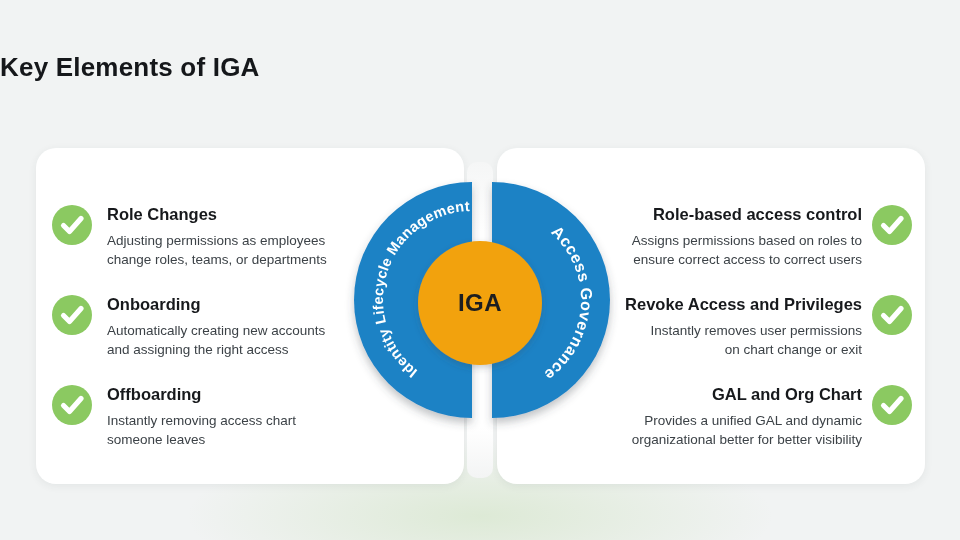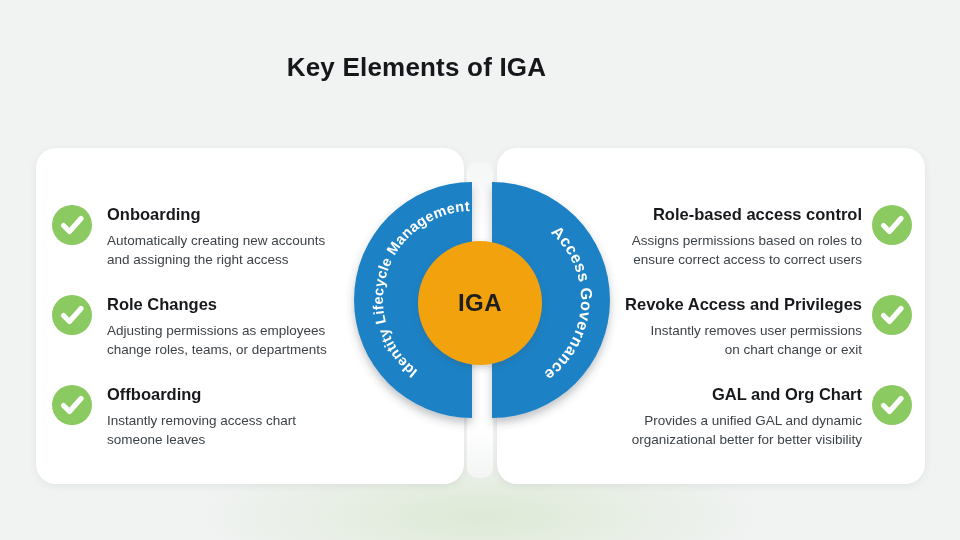--- a/index.html
+++ b/index.html
@@ -9,21 +9,21 @@
     font-family:"Liberation Sans","DejaVu Sans",sans-serif;
     -webkit-font-smoothing:antialiased;
   }
   .bottom-glow{
     position:absolute;left:0;bottom:-40px;width:960px;height:160px;
     background:radial-gradient(ellipse 420px 110px at 50% 60%, rgba(150,200,110,0.22), rgba(150,200,110,0) 70%);
     pointer-events:none;
   }
   .page-title{
     position:absolute;top:52px;left:0;width:833px;
-    text-align:center;font-size:26px;font-weight:bold;color:#15171a;
+    text-align:left;font-size:26px;font-weight:bold;color:#15171a;
     letter-spacing:0.2px;
   }
   .card{
     position:absolute;top:148px;width:428px;height:336px;
     background:#ffffff;border-radius:20px;
     box-shadow:0 2px 8px rgba(40,50,60,0.07);
     box-sizing:border-box;z-index:1;
   }
   .card-left{left:36px;padding:56px 18px 0 16px;}
   .card-right{left:497px;padding:56px 13px 16px 18px;}
@@ -64,33 +64,33 @@
 <div class="page-title">Key Elements of IGA</div>
 
 <div class="card card-left">
 
   <div class="item">
     <svg class="check" viewBox="0 0 40 40">
       <circle cx="20" cy="20" r="20" fill="#8bc961"></circle>
       <path d="M11.5 20.5 L17.5 26.5 L29 13.5" fill="none" stroke="#ffffff" stroke-width="5.2" stroke-linecap="round" stroke-linejoin="round"></path>
     </svg>
     <div class="texts">
-      <p class="item-heading">Onboarding</p>
-      <p class="item-body"><span>Automatically creating new accounts</span><br><span>and assigning the right access</span></p>
+      <p class="item-heading">Role Changes</p>
+      <p class="item-body"><span>Adjusting permissions as employees</span><br><span>change roles, teams, or departments</span></p>
     </div>
   </div>
 
   <div class="item">
     <svg class="check" viewBox="0 0 40 40">
       <circle cx="20" cy="20" r="20" fill="#8bc961"></circle>
       <path d="M11.5 20.5 L17.5 26.5 L29 13.5" fill="none" stroke="#ffffff" stroke-width="5.2" stroke-linecap="round" stroke-linejoin="round"></path>
     </svg>
     <div class="texts">
-      <p class="item-heading">Role Changes</p>
-      <p class="item-body"><span>Adjusting permissions as employees</span><br><span>change roles, teams, or departments</span></p>
+      <p class="item-heading">Onboarding</p>
+      <p class="item-body"><span>Automatically creating new accounts</span><br><span>and assigning the right access</span></p>
     </div>
   </div>
 
   <div class="item">
     <svg class="check" viewBox="0 0 40 40">
       <circle cx="20" cy="20" r="20" fill="#8bc961"></circle>
       <path d="M11.5 20.5 L17.5 26.5 L29 13.5" fill="none" stroke="#ffffff" stroke-width="5.2" stroke-linecap="round" stroke-linejoin="round"></path>
     </svg>
     <div class="texts">
       <p class="item-heading">Offboarding</p>

